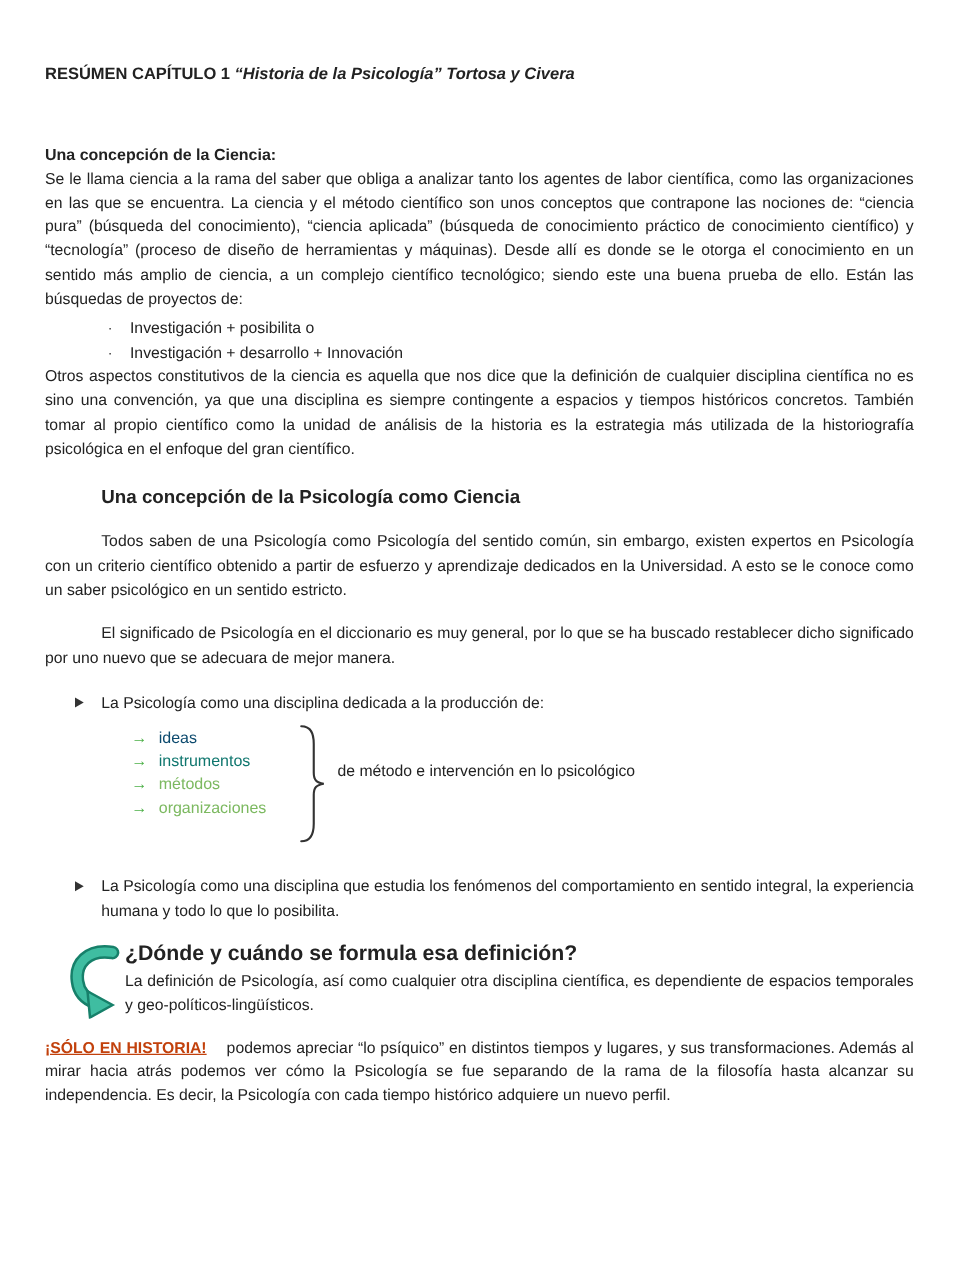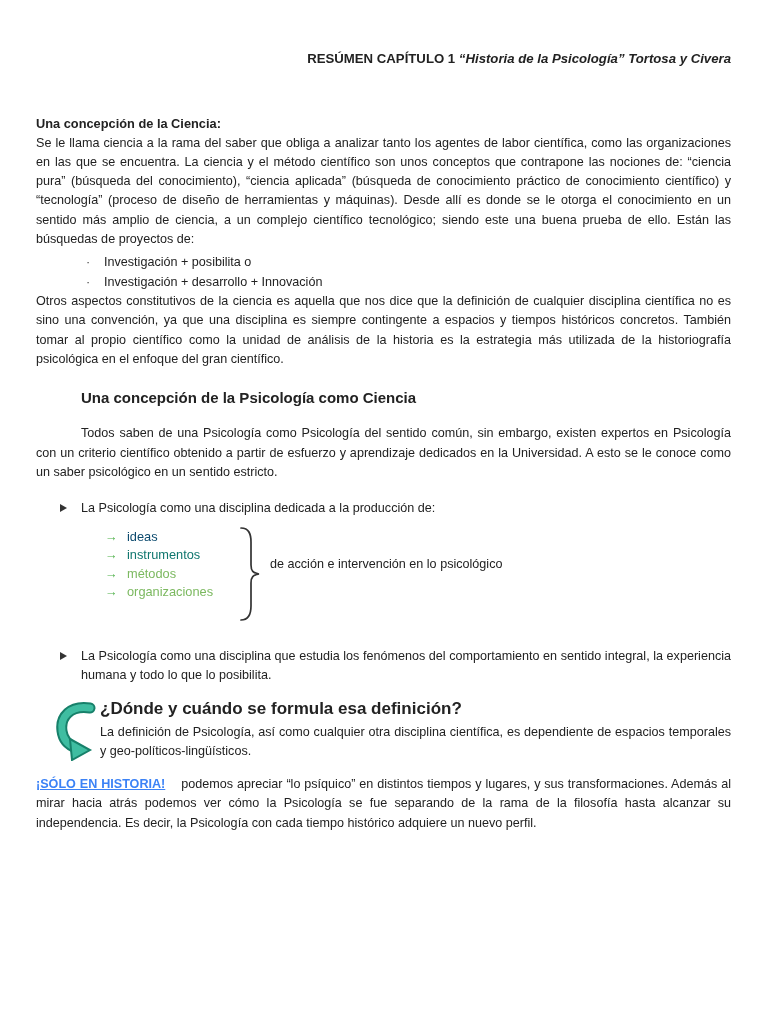--- a/index.html
+++ b/index.html
@@ -3,21 +3,21 @@
 <meta charset="utf-8">
 <style>
   html,body{margin:0;padding:0;background:#ffffff;}
   body{width:768px;height:1024px;overflow:hidden;}
   .page{
     position:relative;width:768px;height:1024px;background:#ffffff;
     font-family:"Liberation Sans","DejaVu Sans",sans-serif;
     font-size:12.6px;line-height:19.3px;color:#222;
     box-sizing:border-box;padding:0 37px 0 36px;
   }
-  .title{margin-top:49px;text-align:right;font-weight:bold;font-size:13.2px;white-space:nowrap;}
+  .title{margin-top:49px;text-align:left;font-weight:bold;font-size:13.2px;white-space:nowrap;}
   .title .it{font-style:italic;}
   .h1{margin:46px 0 0 0;font-size:12.8px;font-weight:bold;line-height:19.3px;}
   .h2{margin:19px 0 0 0;padding-left:45px;font-size:15px;font-weight:bold;line-height:19.3px;}
   p{margin:0;}
   .just{text-align:justify;}
   .ind{text-indent:45px;}
   .mt17{margin-top:17px;}
   .mt15{margin-top:15px;}
   .blist{margin-top:4px;}
   .bitem{padding-left:50px;line-height:19.3px;}
@@ -34,21 +34,21 @@
   .c-blue{color:#0c4a6e;}
   .c-teal{color:#0f766e;}
   .c-green{color:#7cb960;}
   .brace{position:absolute;left:200px;top:-3px;}
   .bracenote{position:absolute;left:234px;top:27px;color:#222;}
   .qblock{position:relative;margin-top:14px;padding-left:64px;}
   .qicon{position:absolute;left:20px;top:2px;}
   .qh{margin-top:2px;font-weight:bold;font-size:17px;line-height:19.3px;}
   .qp{margin-top:4px;text-align:justify;}
   .final{margin-top:14px;text-align:justify;}
-  .hl{color:#3b82f6;font-weight:bold;text-decoration:underline;margin-right:16px;}
+  .hl{color:#c2410c;font-weight:bold;text-decoration:underline;margin-right:16px;}
 </style>
 </head>
 <body>
 
 <div class="page">
 
   <div class="title">
     <span>RESÚMEN CAPÍTULO 1 </span><span class="it">“Historia de la Psicología” Tortosa y Civera</span>
   </div>
 
@@ -64,20 +64,21 @@
       <span class="dot">·</span><span>Investigación + desarrollo + Innovación</span>
     </div>
   </div>
 
   <p class="just">Otros aspectos constitutivos de la ciencia es aquella que nos dice que la definición de cualquier disciplina científica no es sino una convención, ya que una disciplina es siempre contingente a espacios y tiempos históricos concretos. También tomar al propio científico como la unidad de análisis de la historia es la estrategia más utilizada de la historiografía psicológica en el enfoque del gran científico.</p>
 
   <div class="h2">Una concepción de la Psicología como Ciencia</div>
 
   <p class="just ind mt17">Todos saben de una Psicología como Psicología del sentido común, sin embargo, existen expertos en Psicología con un criterio científico obtenido a partir de esfuerzo y aprendizaje dedicados en la Universidad. A esto se le conoce como un saber psicológico en un sentido estricto.</p>
 
+  <p class="just ind mt15">El significado de Psicología en el diccionario es muy general, por lo que se ha buscado restablecer dicho significado por uno nuevo que se adecuara de mejor manera.</p>
 
   <div class="aitem">
     <span class="tri"></span><span>La Psicología como una disciplina dedicada a la producción de:</span>
   </div>
 
   <div class="figure">
     <div class="gitem">
       <span class="garrow">→</span><span class="c-blue">ideas</span>
     </div>
     <div class="gitem">
@@ -85,21 +86,21 @@
     </div>
     <div class="gitem">
       <span class="garrow">→</span><span class="c-green">métodos</span>
     </div>
     <div class="gitem">
       <span class="garrow">→</span><span class="c-green">organizaciones</span>
     </div>
     <svg class="brace" width="30" height="98" viewBox="0 0 30 98">
       <path d="M5 3 C13 3,15 9,15 17 L15 40 C15 46,17 48,23 49 C17 50,15 52,15 58 L15 81 C15 89,13 95,5 95" fill="none" stroke="#333" stroke-width="1.7" stroke-linecap="round"></path>
     </svg>
-    <span class="bracenote">de acción e intervención en lo psicológico</span>
+    <span class="bracenote">de método e intervención en lo psicológico</span>
   </div>
 
   <div class="aitem a2">
     <span class="tri"></span><span>La Psicología como una disciplina que estudia los fenómenos del comportamiento en sentido integral,  la experiencia humana y todo lo que lo posibilita.</span>
   </div>
 
   <div class="qblock">
     <svg class="qicon" width="42" height="60" viewBox="0 0 42 60">
       <path d="M34 7 C14 4,4 16,6 30 C7 38,12 44,20 47" fill="none" stroke="#17806a" stroke-width="11" stroke-linecap="round"></path>
       <path d="M34 7 C14 4,4 16,6 30 C7 38,12 44,20 47" fill="none" stroke="#3fbda1" stroke-width="7" stroke-linecap="round"></path>

